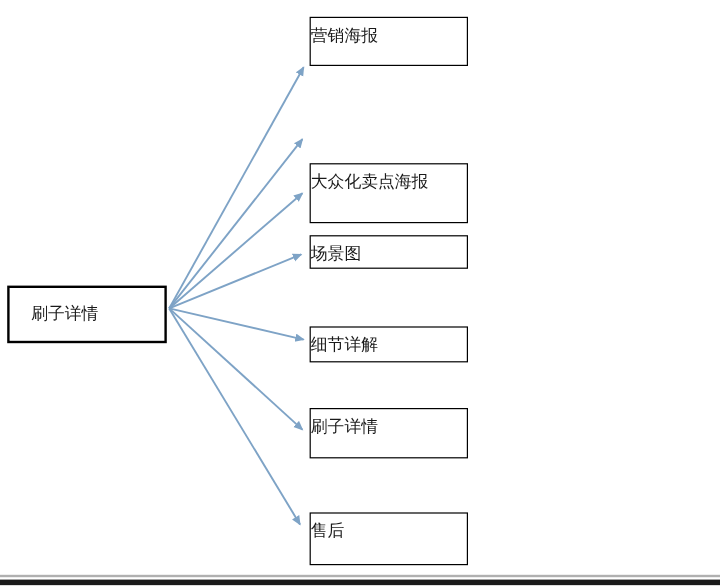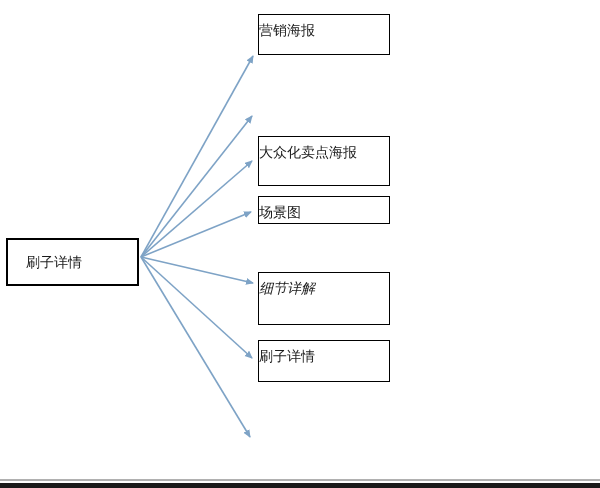--- a/index.html
+++ b/index.html
@@ -40,21 +40,21 @@
   }
   .node.child {
     left: 258px;
     width: 132px;
     padding: 7px 6px 0 0;
   }
   .c0 { top: 14px;  height: 41px; }
   .c1 { top: 77px;  height: 41px; }
   .c2 { top: 136px; height: 50px; }
   .c3 { top: 196px; height: 28px; }
-  .c4 { top: 272px; height: 53px; font-style: italic; }
+  .c4 { top: 272px; height: 30px; }
   .c5 { top: 340px; height: 42px; }
   .c6 { top: 427px; height: 44px; }
   .bottom-line {
     position: absolute;
     left: 0; top: 479px;
     width: 600px; height: 2px;
     background: #b0b0b0;
   }
   .bottom-bar {
     position: absolute;
@@ -95,17 +95,20 @@
   </div>
   <div class="node child c3">
     <span>场景图</span>
   </div>
   <div class="node child c4">
     <span>细节详解</span>
   </div>
   <div class="node child c5">
     <span>刷子详情</span>
   </div>
+  <div class="node child c6">
+    <span>售后</span>
+  </div>
 
   <div class="bottom-line"></div>
   <div class="bottom-bar"></div>
 
 </div>
 
 </body></html>

